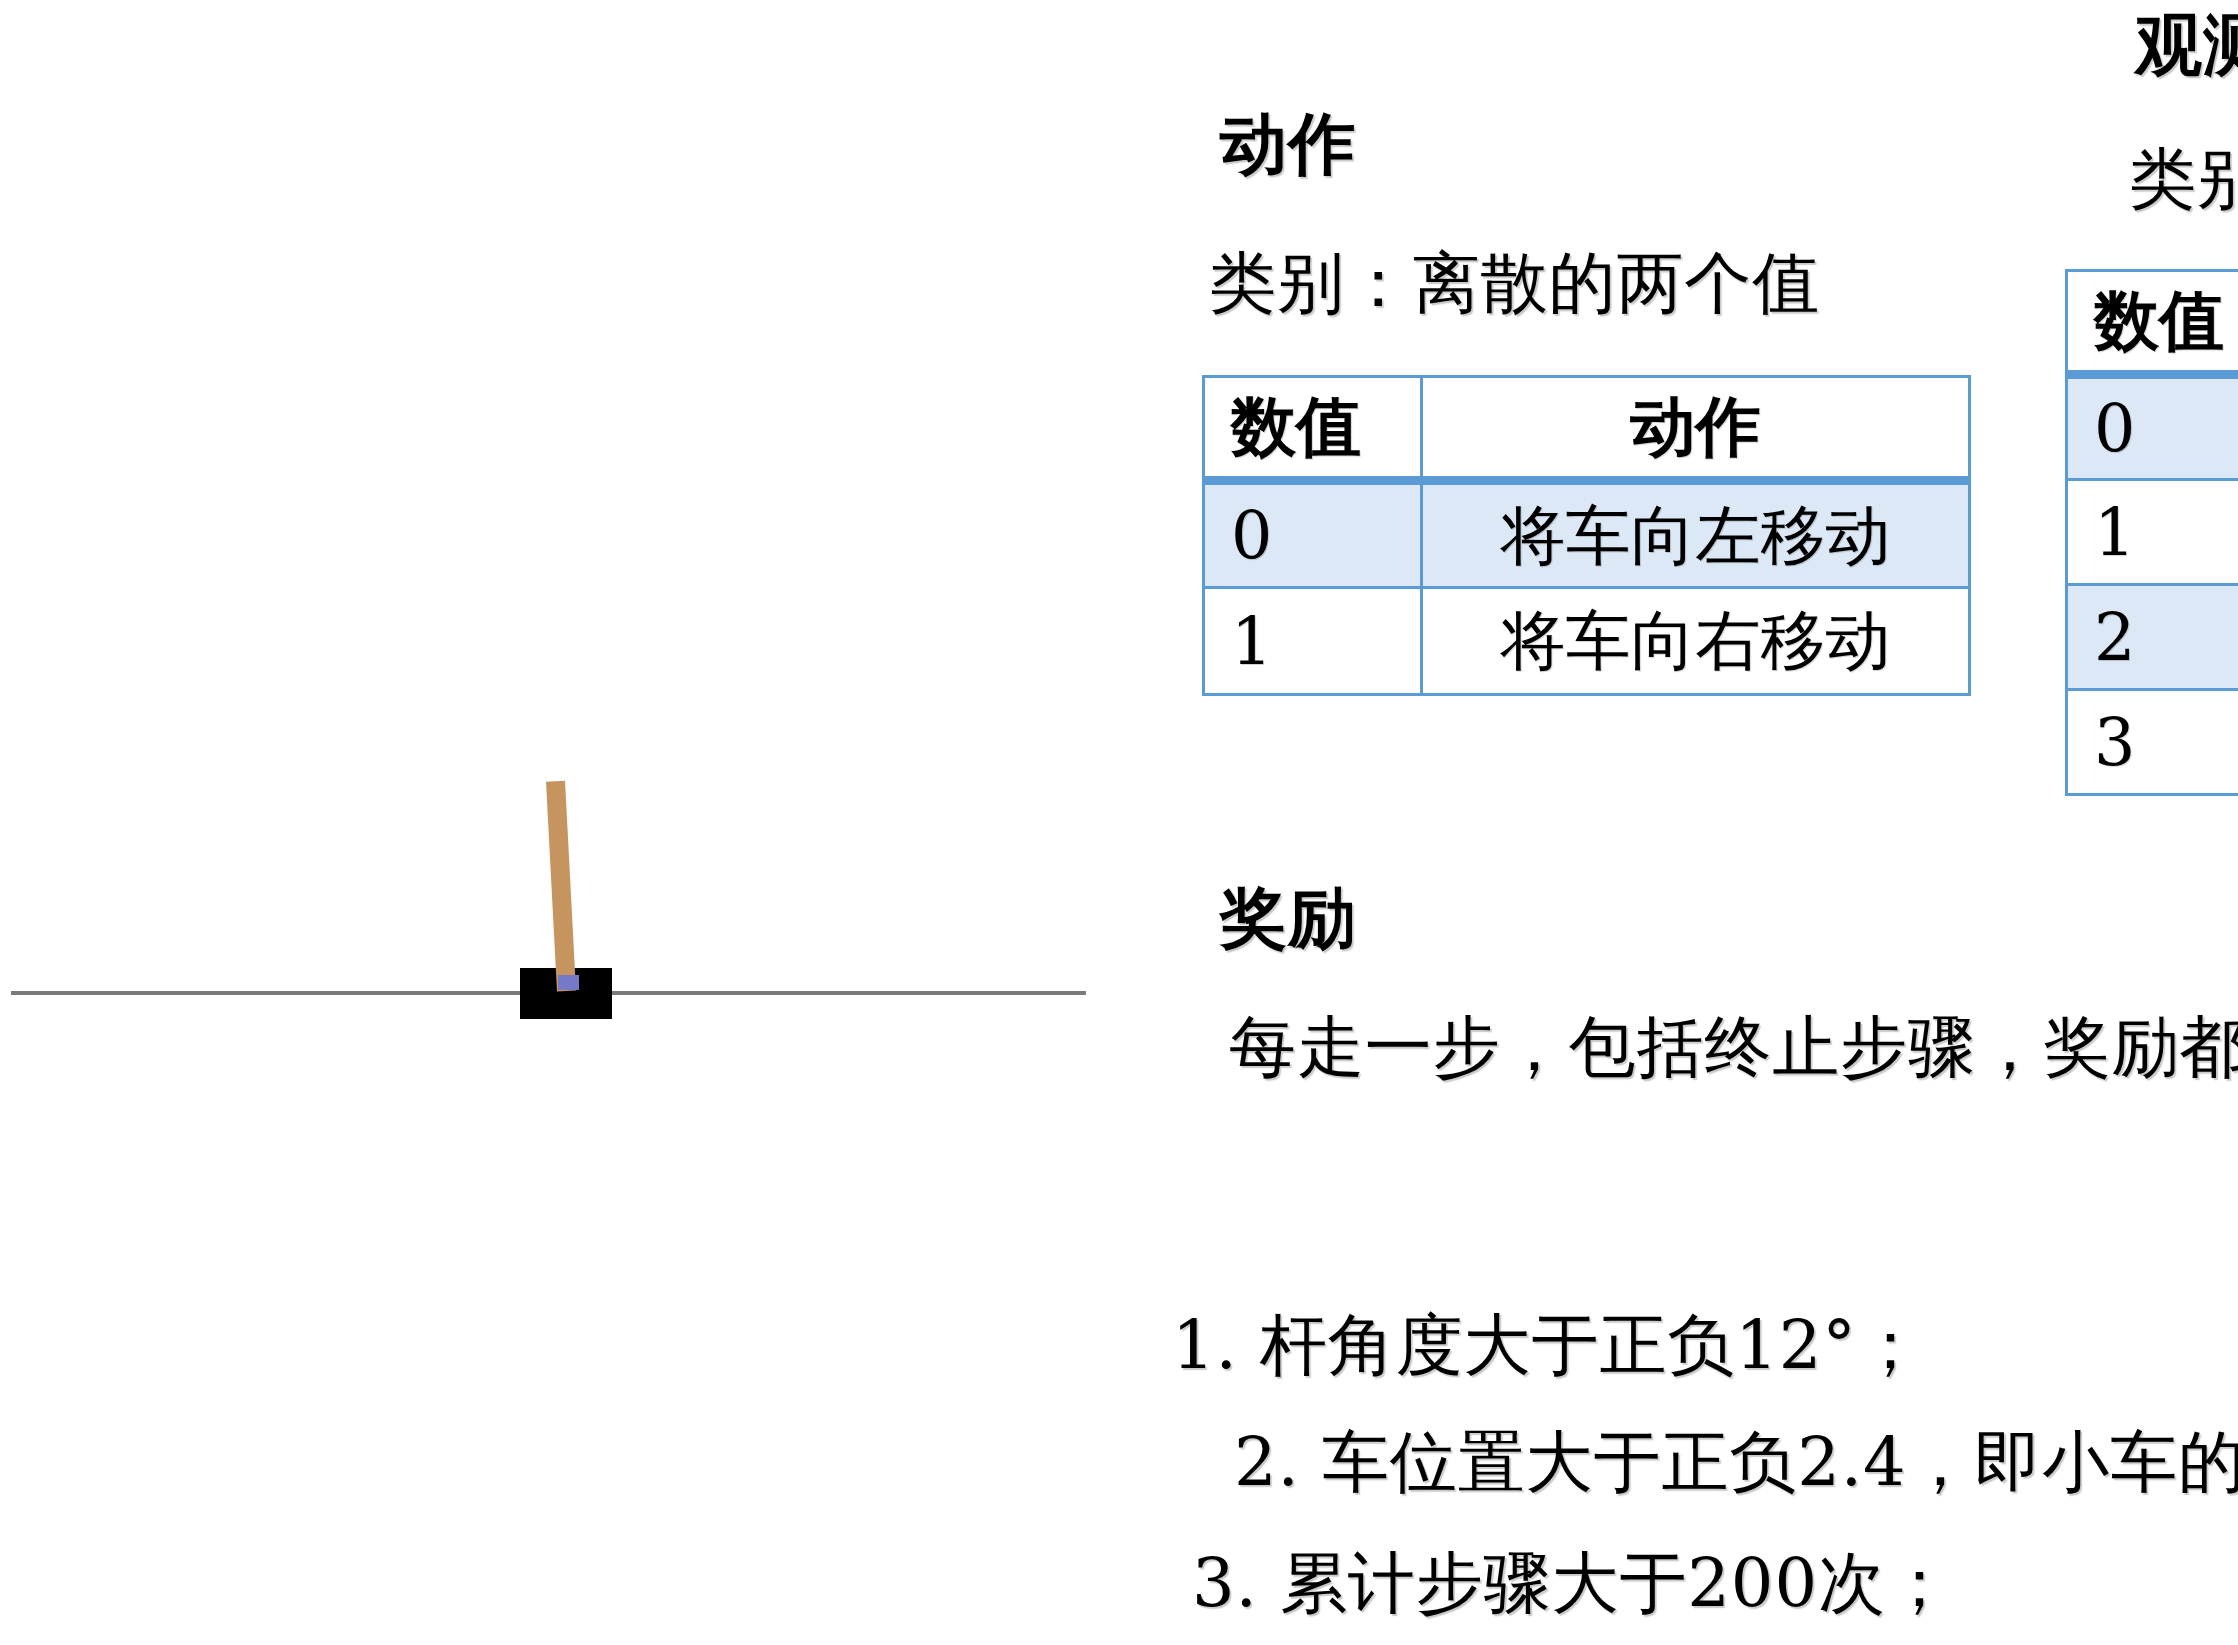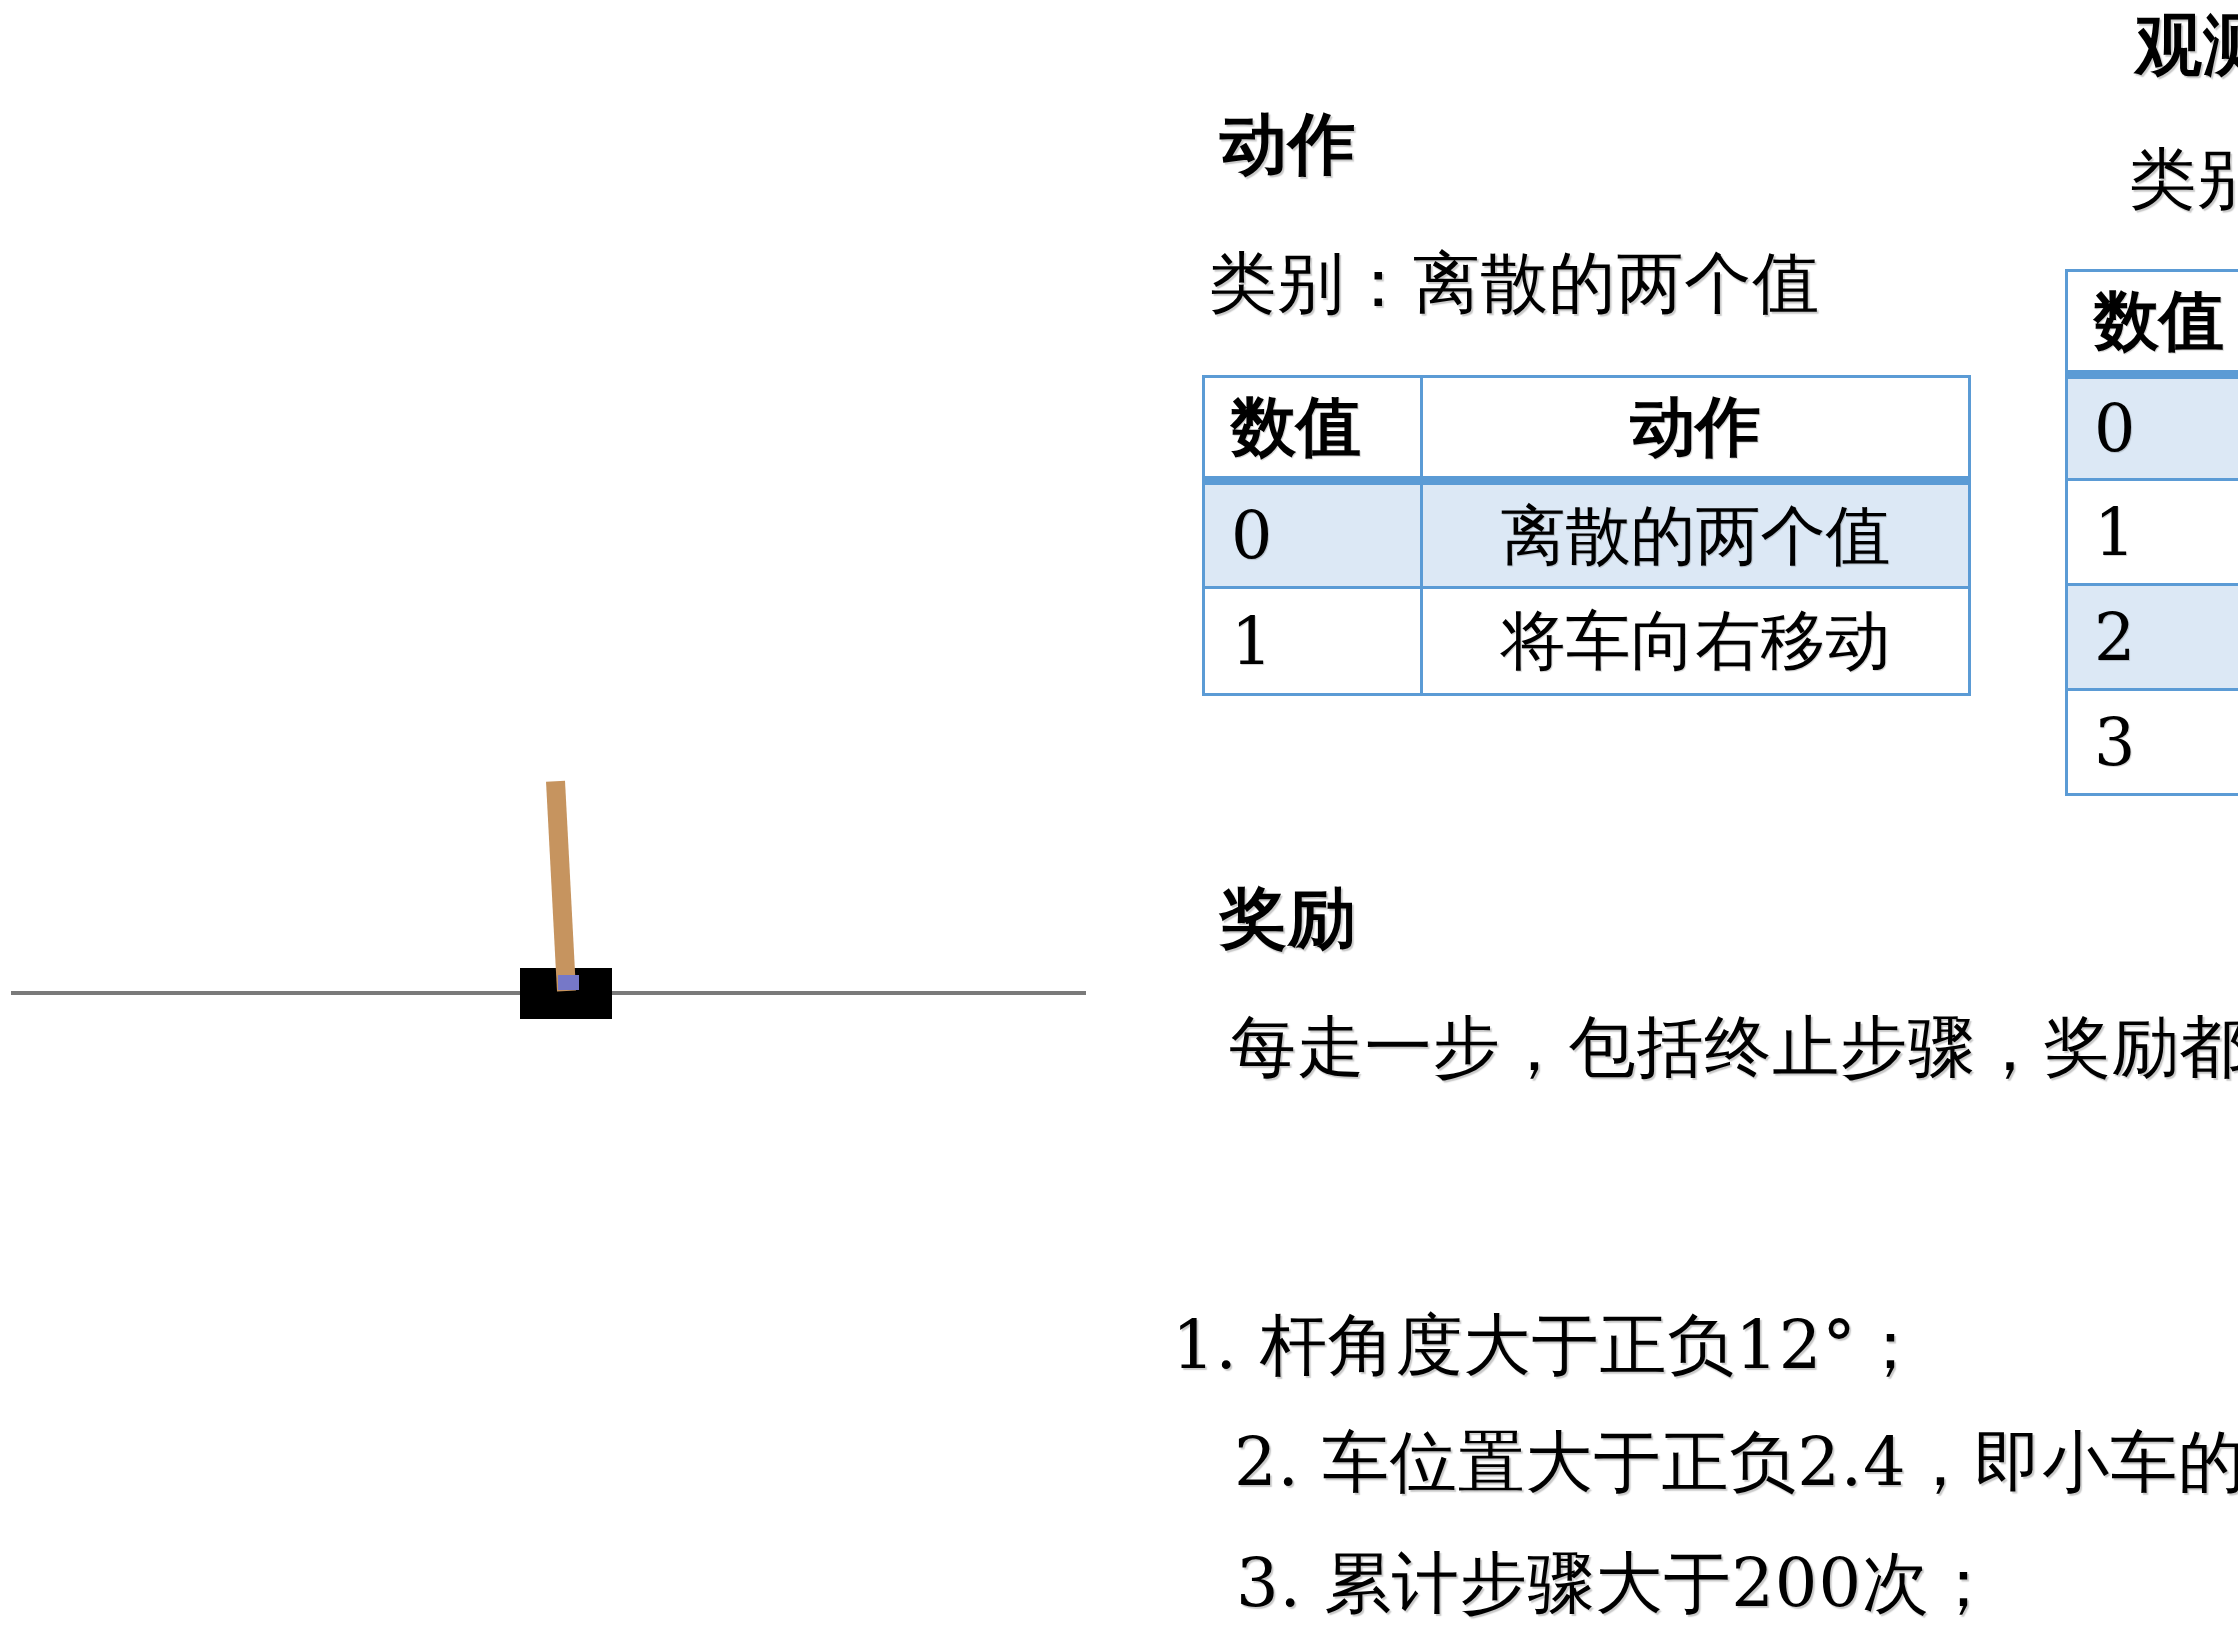--- a/index.html
+++ b/index.html
@@ -32,21 +32,21 @@
   
   #action-title{left:1220px;top:107px;}
   #action-cat{left:1209px;top:247px;}
   #obs-title{left:2135px;top:8px;}
   #obs-cat{left:2129px;top:143px;}
   #reward-title{left:1220px;top:881px;}
   #reward-text{left:1229px;top:1011px;}
   #term-title{left:1220px;top:1180px;}
   #term-item-1{left:1172px;top:1309px;}
   #term-item-2{left:1234px;top:1426px;}
-  #term-item-3{left:1236px;top:1547px;}
+  #term-item-3{left:1192px;top:1547px;}
 </style>
 </head>
 <body>
 
 <div class="canvas">
 
   <div>
     <div class="track"></div>
     <div class="cart"></div>
     <div class="pole"></div>
@@ -63,21 +63,21 @@
       </colgroup>
     <thead>
       <tr>
         <th class="first">数值</th>
         <th>动作</th>
       </tr>
     </thead>
     <tbody>
       <tr class="stripe">
         <td class="first">0</td>
-        <td>离散的两个值</td>
+        <td>将车向左移动</td>
       </tr>
       <tr>
         <td class="first">1</td>
         <td>将车向右移动</td>
       </tr>
     </tbody>
   </table>
 
   <h2 class="h" id="obs-title">观测</h2>
   <p class="body" id="obs-cat">类别：四个部分</p>

